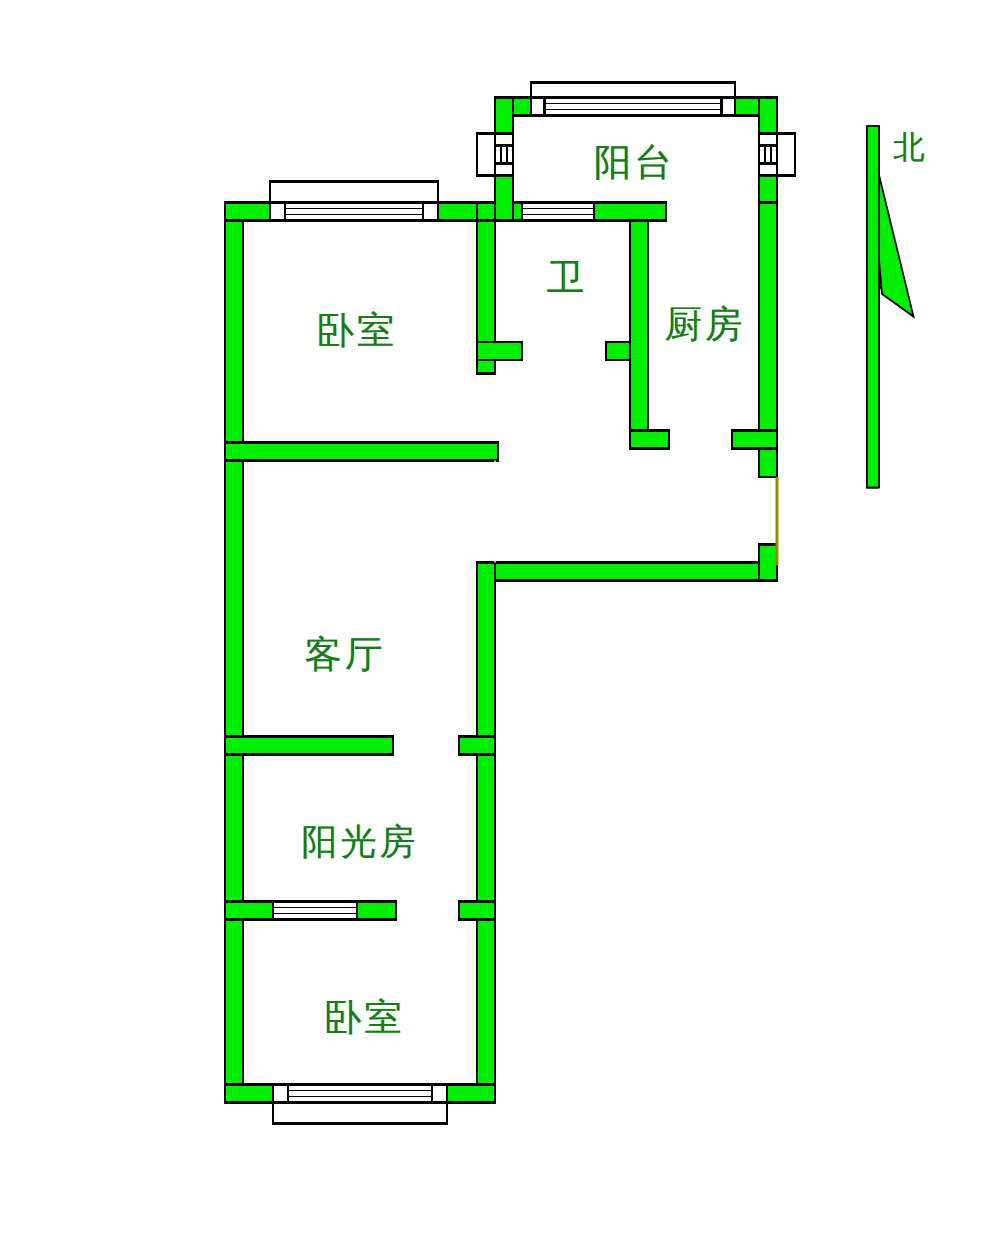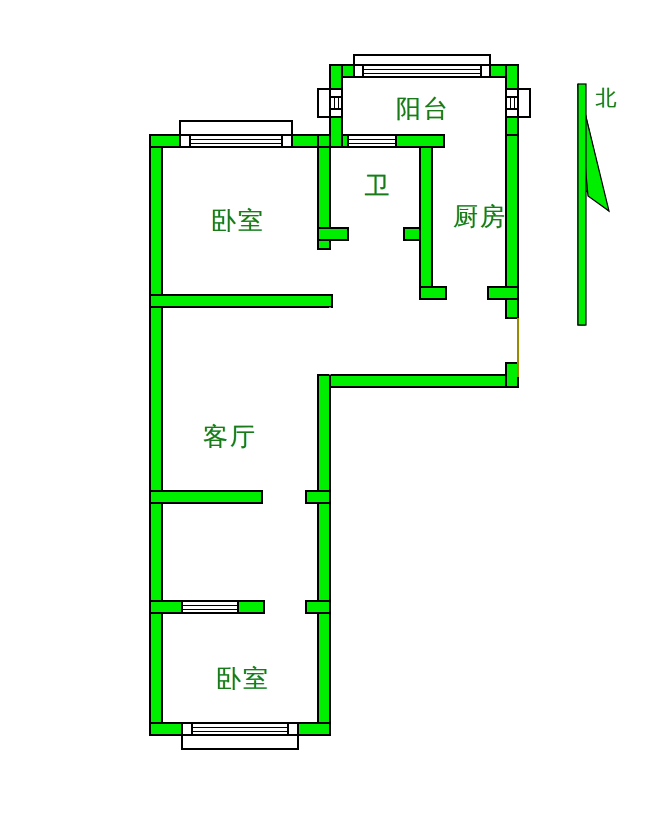--- a/index.html
+++ b/index.html
@@ -170,22 +170,23 @@
       <rect x="578" y="84" width="8" height="241" fill="#00ee00" stroke="#000000" stroke-width="1.2"></rect>
     </g>
   </svg>
 
   <div class="room-label label-lg" style="left:238px; top:220px;">卧室</div>
 
   <div class="room-label label-lg" style="left:423px; top:108px;">阳台</div>
 
   <div class="room-label label-lg" style="left:378px; top:185px;">卫</div>
 
-  <div class="room-label label-lg" style="left:480px; top:216px;">厨房</div>
+  <div class="room-label label-lg" style="left:470px; top:216px;">厨房</div>
 
   <div class="room-label label-lg" style="left:230px; top:408px;margin-top:28px;">客厅</div>
 
+  <div class="room-label label-md" style="left:240px; top:561px;">阳光房</div>
 
   <div class="room-label label-lg" style="left:243px; top:678px;">卧室</div>
 
   <div class="compass-label" style="left:606px; top:98px;">北</div>
 
 </div>
 
 </body></html>

